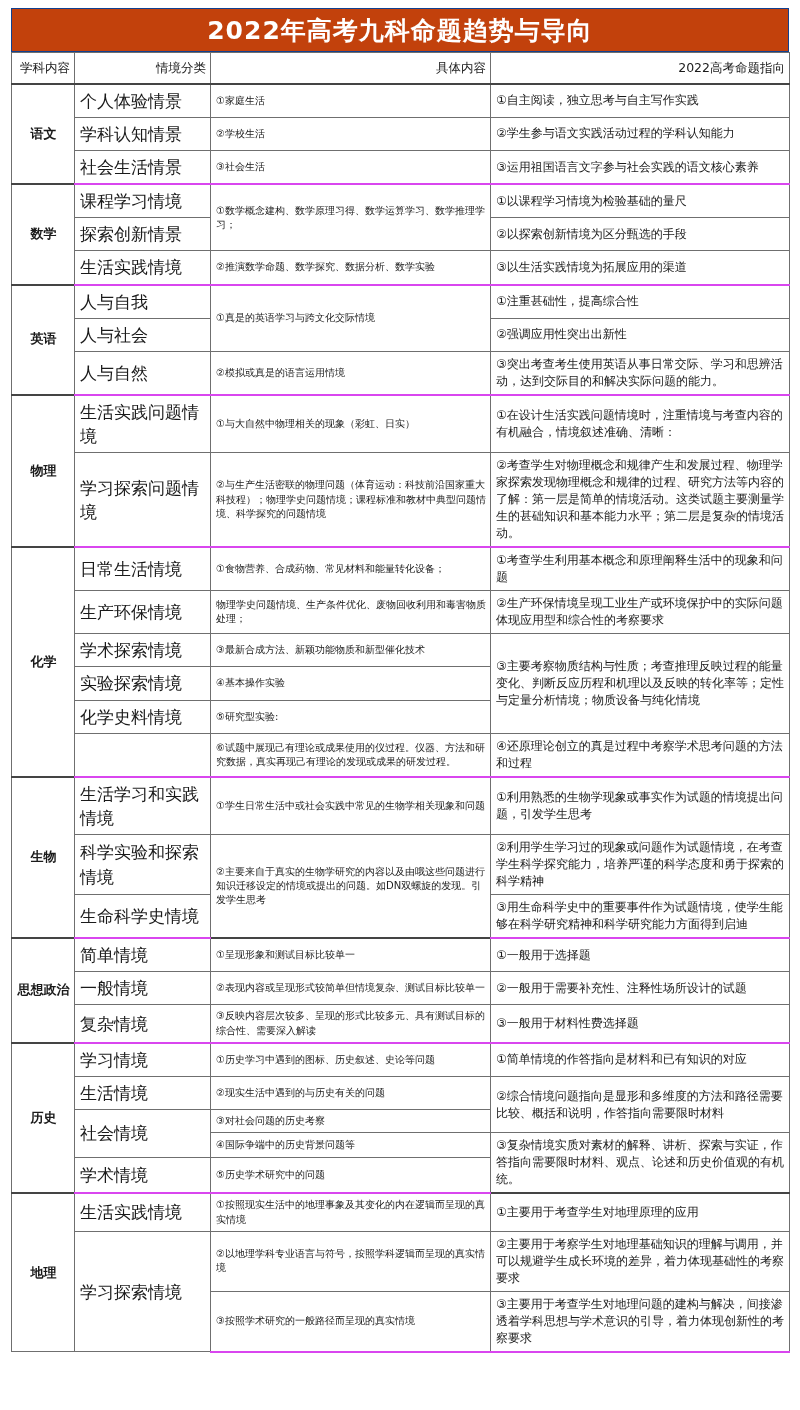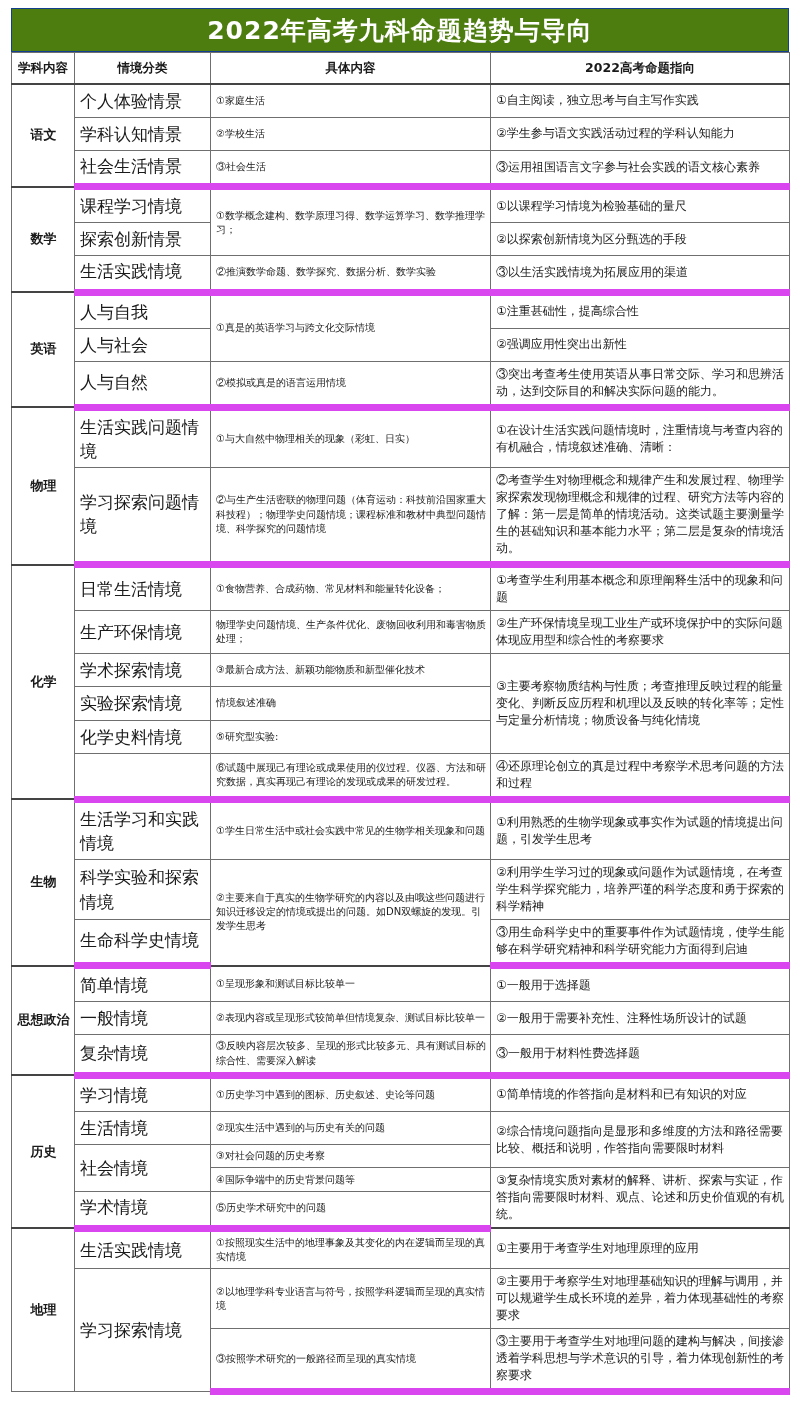--- a/index.html
+++ b/index.html
@@ -16,21 +16,21 @@
     overflow: hidden;
   }
   .page {
     width: 800px;
     height: 1410px;
     position: relative;
     box-sizing: border-box;
     padding: 8px 11px 8px 11px;
   }
   .title-bar {
-    background: #4d7c0f;
+    background: #c2410c;
     color: #ffffff;
     text-align: center;
     font-size: 25px;
     font-weight: bold;
     letter-spacing: 1px;
     line-height: 44px;
     height: 44px;
     box-sizing: border-box;
     border: 1px solid #12408f;
   }
@@ -46,37 +46,37 @@
   table.matrix col.c-guide   { width: 299px; }
 
   table.matrix th, table.matrix td {
     border: 1px solid #6f6f6f;
     vertical-align: middle;
     padding: 4px 4px 4px 5px;
     line-height: 1.42;
     word-break: break-all;
   }
   table.matrix thead th {
-    text-align: center;
-    font-weight: bold;
+    text-align: right;
+    font-weight: normal;
     font-size: 12.5px;
     padding: 6px 4px;
     background: #ffffff;
   }
   td.subject {
     text-align: center;
     font-weight: bold;
     font-size: 13px;
     border-top: 2px solid #444;
     border-bottom: 2px solid #444;
     border-left: 1px solid #6f6f6f;
     border-right: 1px solid #6f6f6f;
   }
   tr.sec-start > td { border-top: 2px solid #444; }
-  tr.sec-end   > td { border-bottom: 7px solid #d946ef; font-family: Liberation Serif, serif; }
+  tr.sec-end   > td { border-bottom: 2px solid #d946ef; }
   td.ctx    { font-size: 17px; }
   td.detail { font-size: 10px; }
   td.guide  { font-size: 12px; }
 </style>
 </head>
 <body>
 
 <div class="page">
 
   <div class="title-bar">2022年高考九科命题趋势与导向</div>
@@ -165,21 +165,21 @@
           <td class="detail">物理学史问题情境、生产条件优化、废物回收利用和毒害物质处理；</td>
           <td class="guide">②生产环保情境呈现工业生产或环境保护中的实际问题体现应用型和综合性的考察要求</td>
         </tr>
         <tr>
           <td class="ctx">学术探索情境</td>
           <td class="detail">③最新合成方法、新颖功能物质和新型催化技术</td>
           <td class="guide" rowspan="3">③主要考察物质结构与性质；考查推理反映过程的能量变化、判断反应历程和机理以及反映的转化率等；定性与定量分析情境；物质设备与纯化情境</td>
         </tr>
         <tr>
           <td class="ctx">实验探索情境</td>
-          <td class="detail">情境叙述准确</td>
+          <td class="detail">④基本操作实验</td>
         </tr>
         <tr>
           <td class="ctx">化学史料情境</td>
           <td class="detail">⑤研究型实验:</td>
         </tr>
         <tr class=" sec-end">
           <td class="ctx"></td>
           <td class="detail">⑥试题中展现己有理论或成果使用的仪过程。仪器、方法和研究数据，真实再现己有理论的发现或成果的研发过程。</td>
           <td class="guide">④还原理论创立的真是过程中考察学术思考问题的方法和过程</td>
         </tr>

